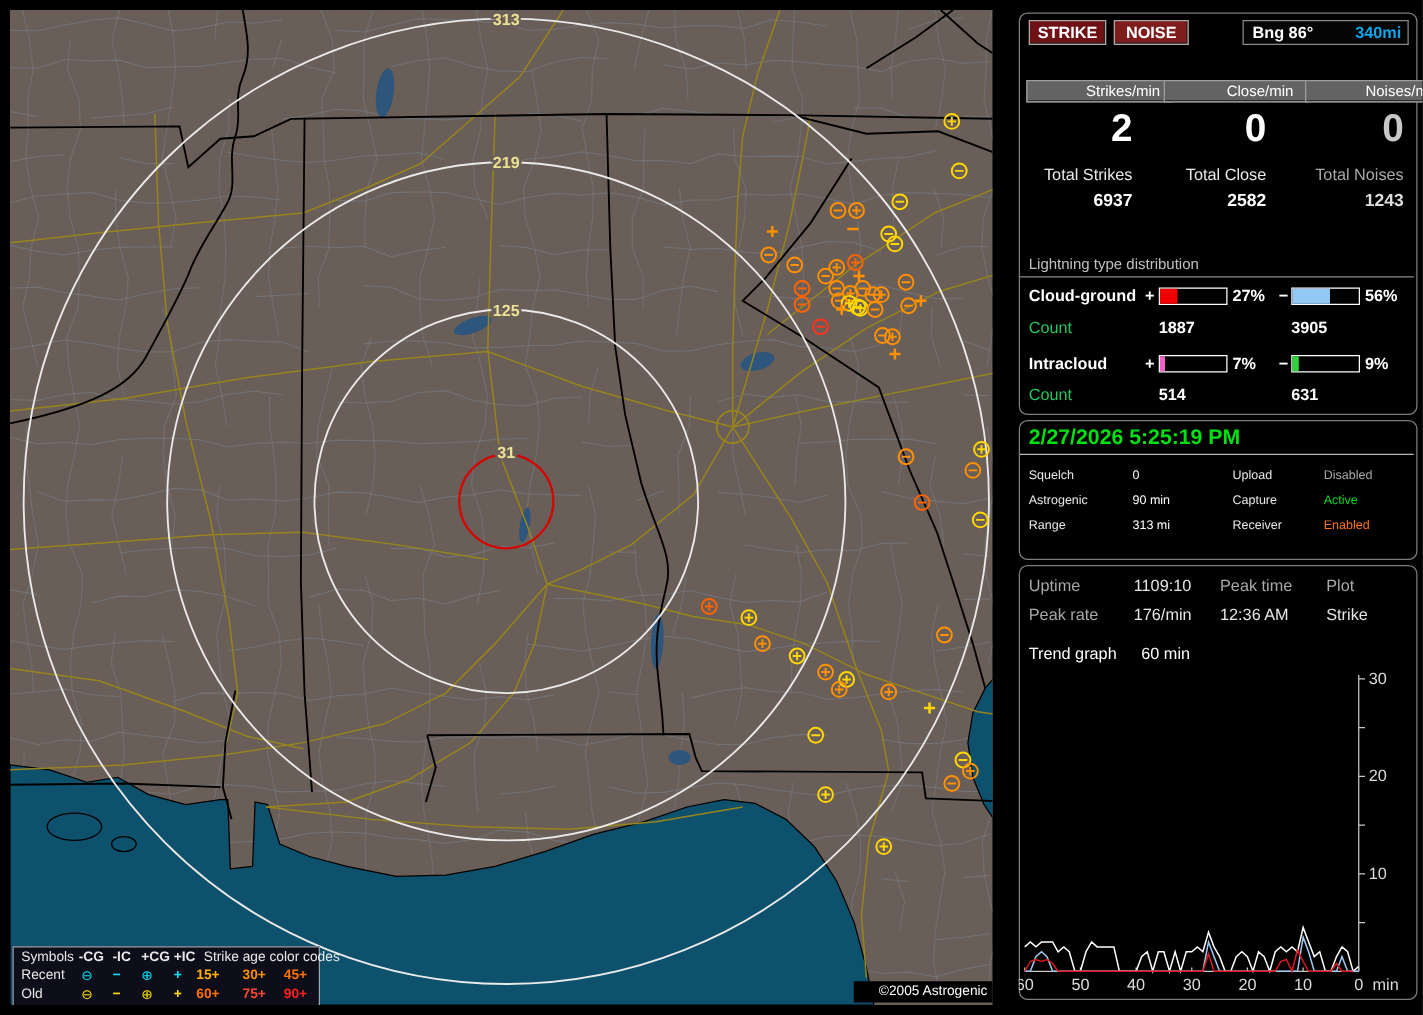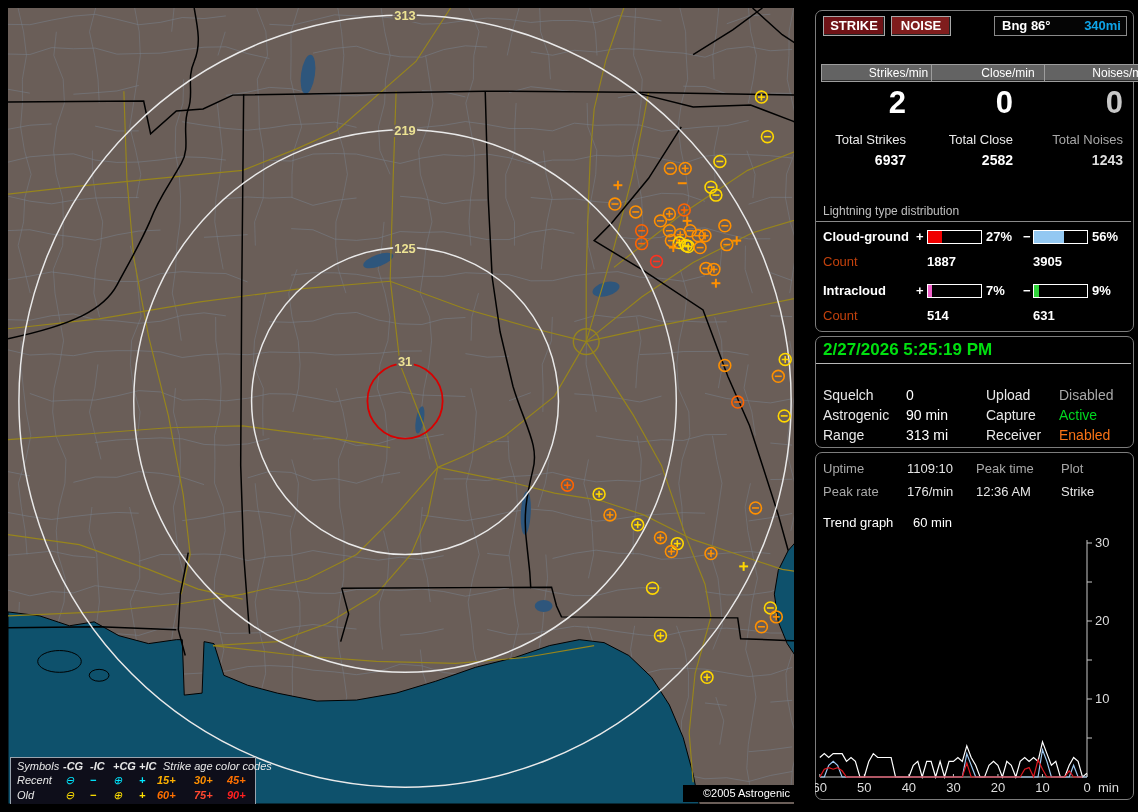--- a/index.html
+++ b/index.html
@@ -3,21 +3,21 @@
 <meta charset="utf-8">
 <style>
   html,body{margin:0;padding:0;background:#000;}
   body{width:1138px;height:812px;position:relative;overflow:hidden;
        font-family:"Liberation Sans",sans-serif;-webkit-font-smoothing:antialiased;}
   #map{position:absolute;left:8px;top:8px;width:786px;height:796px;background:#6a5e58;overflow:hidden;}
   #map svg{position:absolute;left:0;top:0;}
   
   #legend{position:absolute;left:2px;top:749px;width:244px;height:47px;background:#0e0e1a;
           border:1px solid #9aa4ae;color:#e8e8e8;font-size:11px;}
-  #legend span{position:absolute;white-space:nowrap;font-style:italic;}
+  #legend span{position:absolute;white-space:nowrap;}
   
   #copyright{position:absolute;left:675px;top:777px;width:127px;height:17px;background:#000;
              color:#fff;font-size:11px;text-align:center;line-height:17px;}
   
   .panel{position:absolute;background:#000;border:1px solid #7d7d7d;border-radius:7px;}
   #panel-top{left:815px;top:10px;width:317px;height:320px;}
   #panel-mid{left:815px;top:336px;width:317px;height:110px;}
   #panel-bot{left:815px;top:452px;width:317px;height:346px;}
   .panel *{position:absolute;white-space:nowrap;}
   .btn{font-weight:bold;font-size:13px;text-align:center;border:1px solid #a8a8a8;
@@ -33,25 +33,25 @@
   .tlabel{top:121px;font-size:13px;text-align:right;color:#e8e8e8;}
   .tvalue{top:141px;font-size:14px;font-weight:bold;text-align:right;color:#fff;}
   .dim{color:#a8a8a8 !important;}
   .ltd-title{left:7px;top:193px;font-size:12px;color:#c0c0c0;}
   .ltd-line{left:0;top:210px;width:315px;height:1px;background:#8a8a8a;}
   .dist-label{left:7px;font-size:13px;font-weight:bold;color:#fff;}
   .sign{font-size:13px;font-weight:bold;color:#fff;}
   .bar{width:53px;height:12px;border:1px solid #fff;background:#000;}
   .bar div{position:absolute;left:0;top:0;height:12px;}
   .pct{font-size:13px;font-weight:bold;color:#fff;}
-  .count-label{left:7px;font-size:13px;color:#c2410c;}
+  .count-label{left:7px;font-size:13px;color:#22c55e;}
   .count-val{font-size:13px;font-weight:bold;color:#fff;}
   #datetime{left:7px;top:3px;font-size:17px;font-weight:bold;color:#00e010;}
   .dt-line{left:0;top:26px;width:315px;height:1px;background:#b8b8b8;}
-  .mrow span{font-size:14px;margin-top:12px;}
+  .mrow span{font-size:10px;}
   .lab{color:#e8e8e8;} .val{color:#fff;}
   .glab{color:#a8a8a8;font-size:13px;} .gval{color:#e5e5e5;font-size:13px;}
   #trend-title{left:7px;top:62px;color:#fff;font-size:13px;}
   #trend-win{left:97px;top:62px;color:#fff;font-size:13px;}
   #chart{position:absolute;left:815px;top:452px;pointer-events:none;}
 </style>
 </head>
 <body>
 
 <div id="map">

